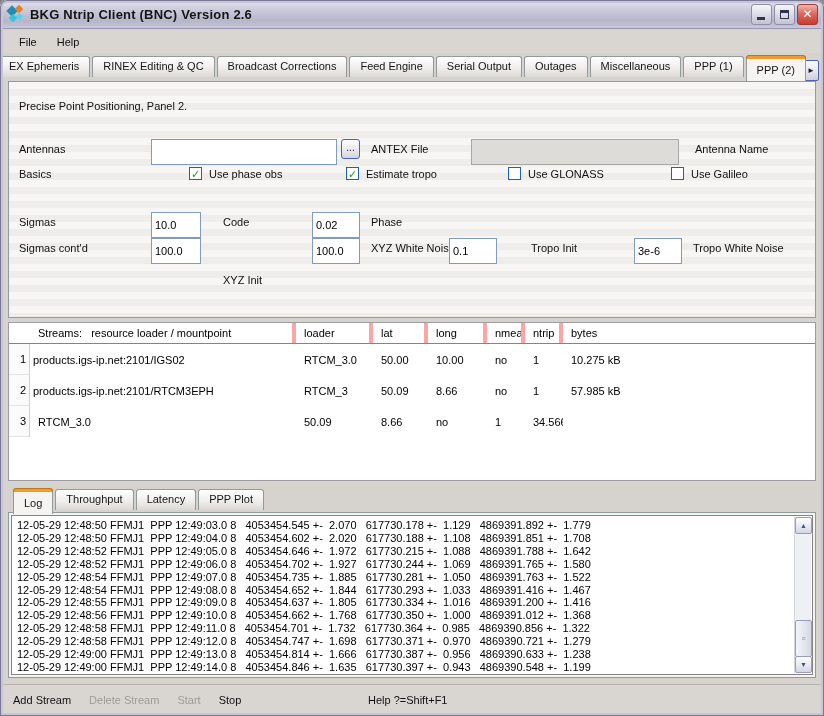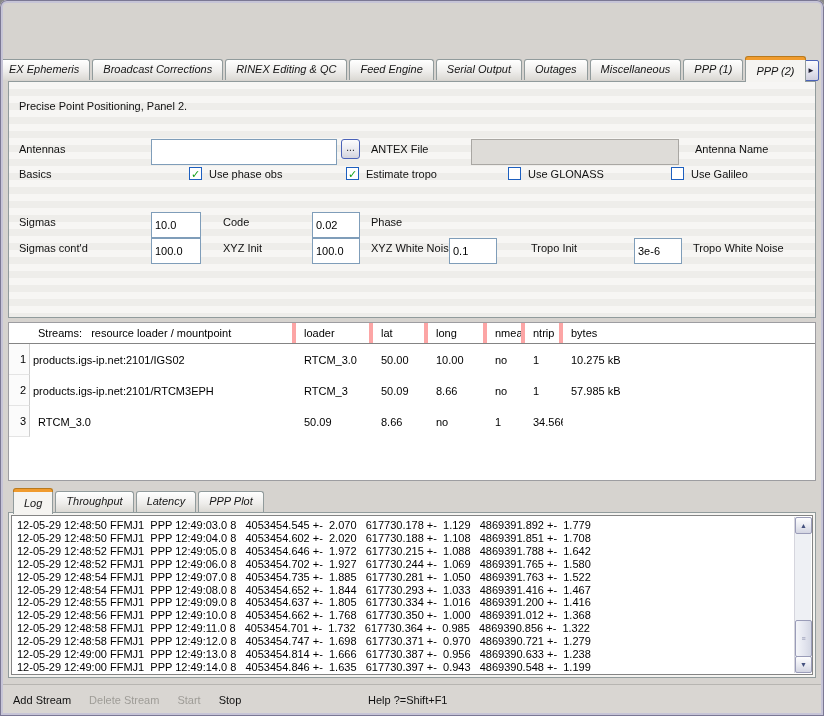--- a/index.html
+++ b/index.html
@@ -46,21 +46,21 @@
 
   
   .menubar {
     position:absolute; left:3px; right:3px; top:30px; height:23px;
     display:flex; align-items:center; padding-left:7px; gap:2px;
     background:#d9d6d2; font-size:11px; color:#111;
   }
   .menu-item { padding:3px 9px; }
 
   
-  .tabbar { position:absolute; display:flex; align-items:center;font-style:italic; }
+  .tabbar { position:absolute; display:flex; align-items:flex-start; }
   .tabbar-top { left:3px; top:56px; height:26px; right:3px; }
   .tab {
     height:21px; line-height:19px; padding:0 10px; font-size:11px; color:#161616;
     border:1px solid #919b9c; border-bottom:none; border-radius:3px 3px 0 0;
     background:linear-gradient(180deg,#ffffff 0%,#efeeec 55%,#dbd9d4 100%);
     margin-right:2px; white-space:nowrap; flex:0 0 auto;
   }
   .tab.first-clipped { border-left:none; border-top-left-radius:0; padding-left:6px; }
   .tab.sel {
     height:25px; line-height:22px; background:#f5f4f1; position:relative; z-index:3;
@@ -164,26 +164,50 @@
   }
   .sb-btn { padding:4px 8px; margin-left:2px; white-space:nowrap; }
   .sb-btn.disabled { color:#9e9c97; }
   .sb-help { position:absolute; left:365px; }
 </style>
 </head>
 <body>
 
 <div class="window">
 
-
+  <div class="titlebar">
+    <span class="app-icon">
+        <i class="d1"></i>
+        <i class="d2"></i>
+        <i class="d3"></i>
+        <i class="d4"></i>
+      </span>
+    <span class="title-text">BKG Ntrip Client (BNC) Version 2.6</span>
+    <span class="win-btns">
+      <span class="wbtn">
+          <i class="min-shape"></i>
+        </span>
+      <span class="wbtn">
+          <i class="max-shape"></i>
+        </span>
+      <span class="wbtn close">
+          <span>✕</span>
+        </span>
+    </span>
+  </div>
+
+  <div class="menubar">
+    <span class="menu-item">File</span>
+    <span class="menu-item">Help</span>
+  </div>
 
   <div class="tabbar tabbar-top">
     <span class="tab first-clipped">EX Ephemeris</span>
+    <span class="tab">RINEX Editing &amp; QC</span>
     <span class="tab">Broadcast Corrections</span>
-    <span class="tab">RINEX Editing &amp; QC</span>
     <span class="tab">Feed Engine</span>
     <span class="tab">Serial Output</span>
     <span class="tab">Outages</span>
     <span class="tab">Miscellaneous</span>
     <span class="tab">PPP (1)</span>
     <span class="tab sel">PPP (2)</span>
     <span class="tab-arrows">
       <span class="arrow-btn">
           <span>◄</span>
         </span>
@@ -222,21 +246,21 @@
       <span class="flabel" style="left:10px;">Sigmas</span>
       <input class="tin" style="left: 142px; width: 50px;" value="10.0">
       <span class="flabel" style="left:214px;">Code</span>
       <input class="tin" style="left: 303px; width: 48px;" value="0.02">
       <span class="flabel" style="left:362px;">Phase</span>
     </div>
 
     <div class="frow" style="top:155px;">
       <span class="flabel" style="left:10px;">Sigmas cont'd</span>
       <input class="tin" style="left: 142px; width: 50px;" value="100.0">
-      <span class="flabel" style="left:214px;">XYZ Init</span>
+      <span class="flabel" style="left:214px;margin-top:32px;">XYZ Init</span>
       <input class="tin" style="left: 303px; width: 48px;" value="100.0">
       <span class="flabel" style="left:362px;">XYZ White Noise</span>
       <input class="tin" style="left: 440px; width: 48px;" value="0.1">
       <span class="flabel" style="left:522px;">Tropo Init</span>
       <input class="tin" style="left: 625px; width: 48px;" value="3e-6">
       <span class="flabel" style="left:684px;">Tropo White Noise</span>
     </div>
   </div>
 
   <div class="stable">

